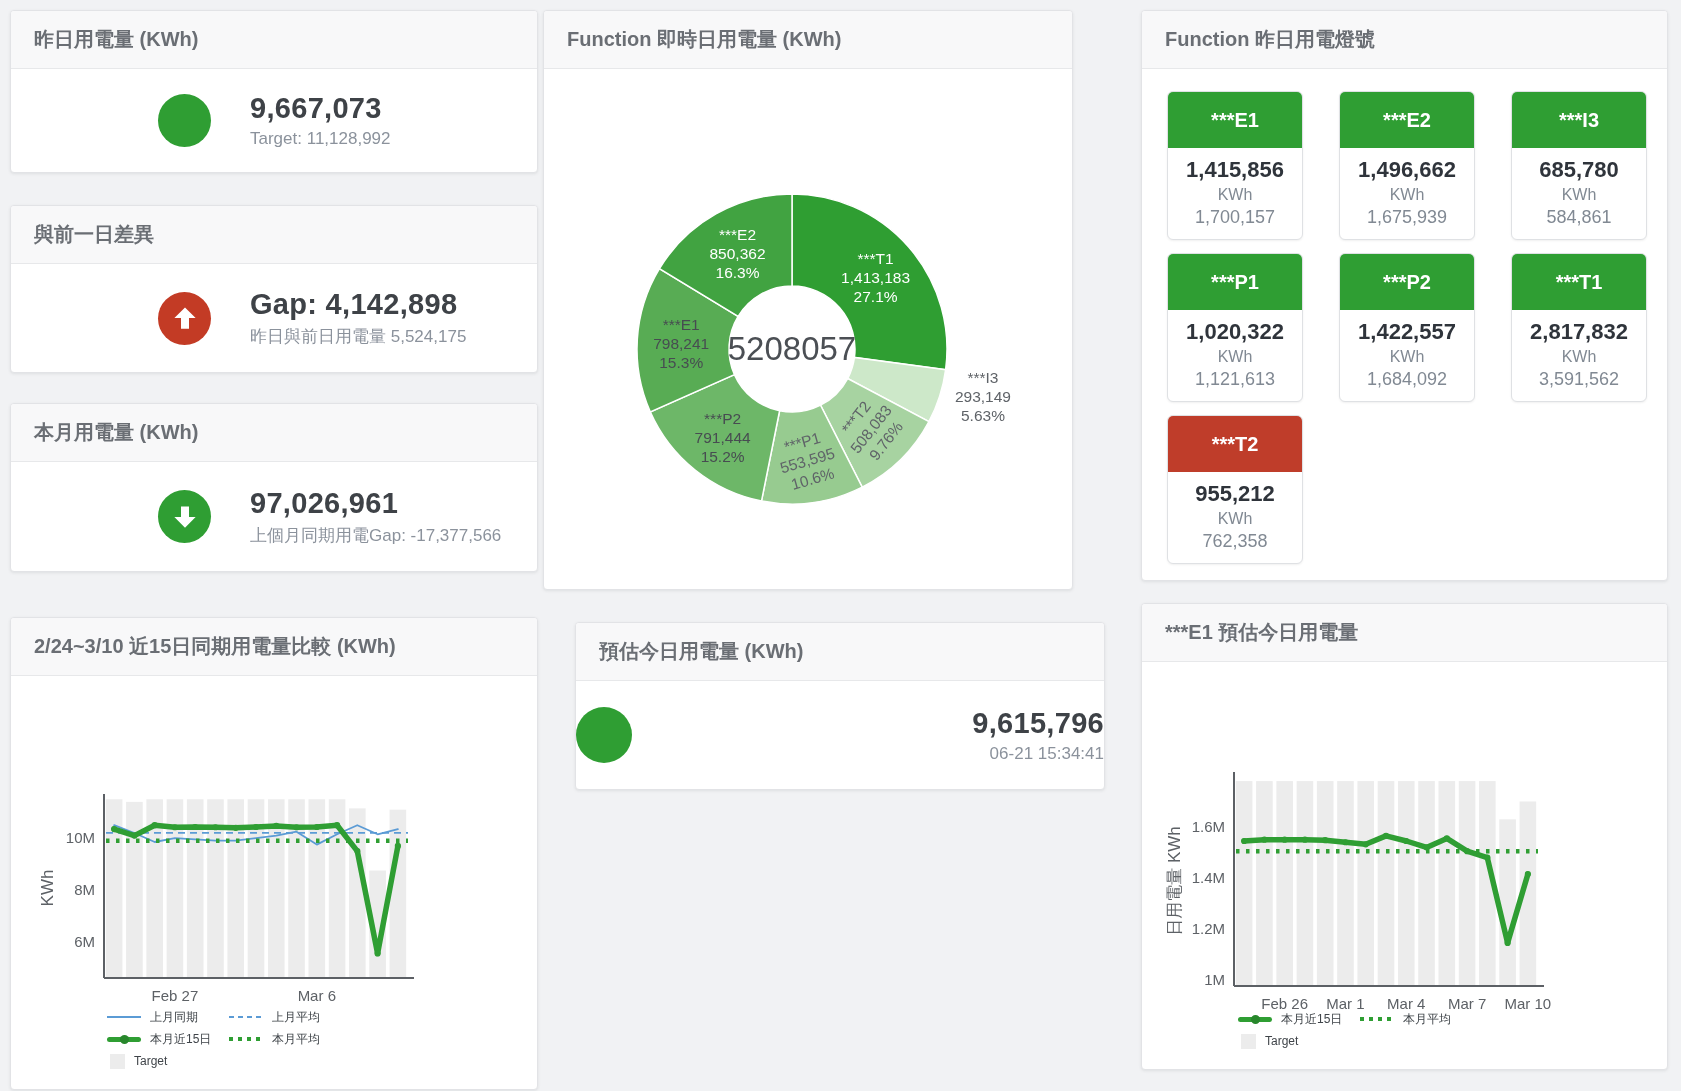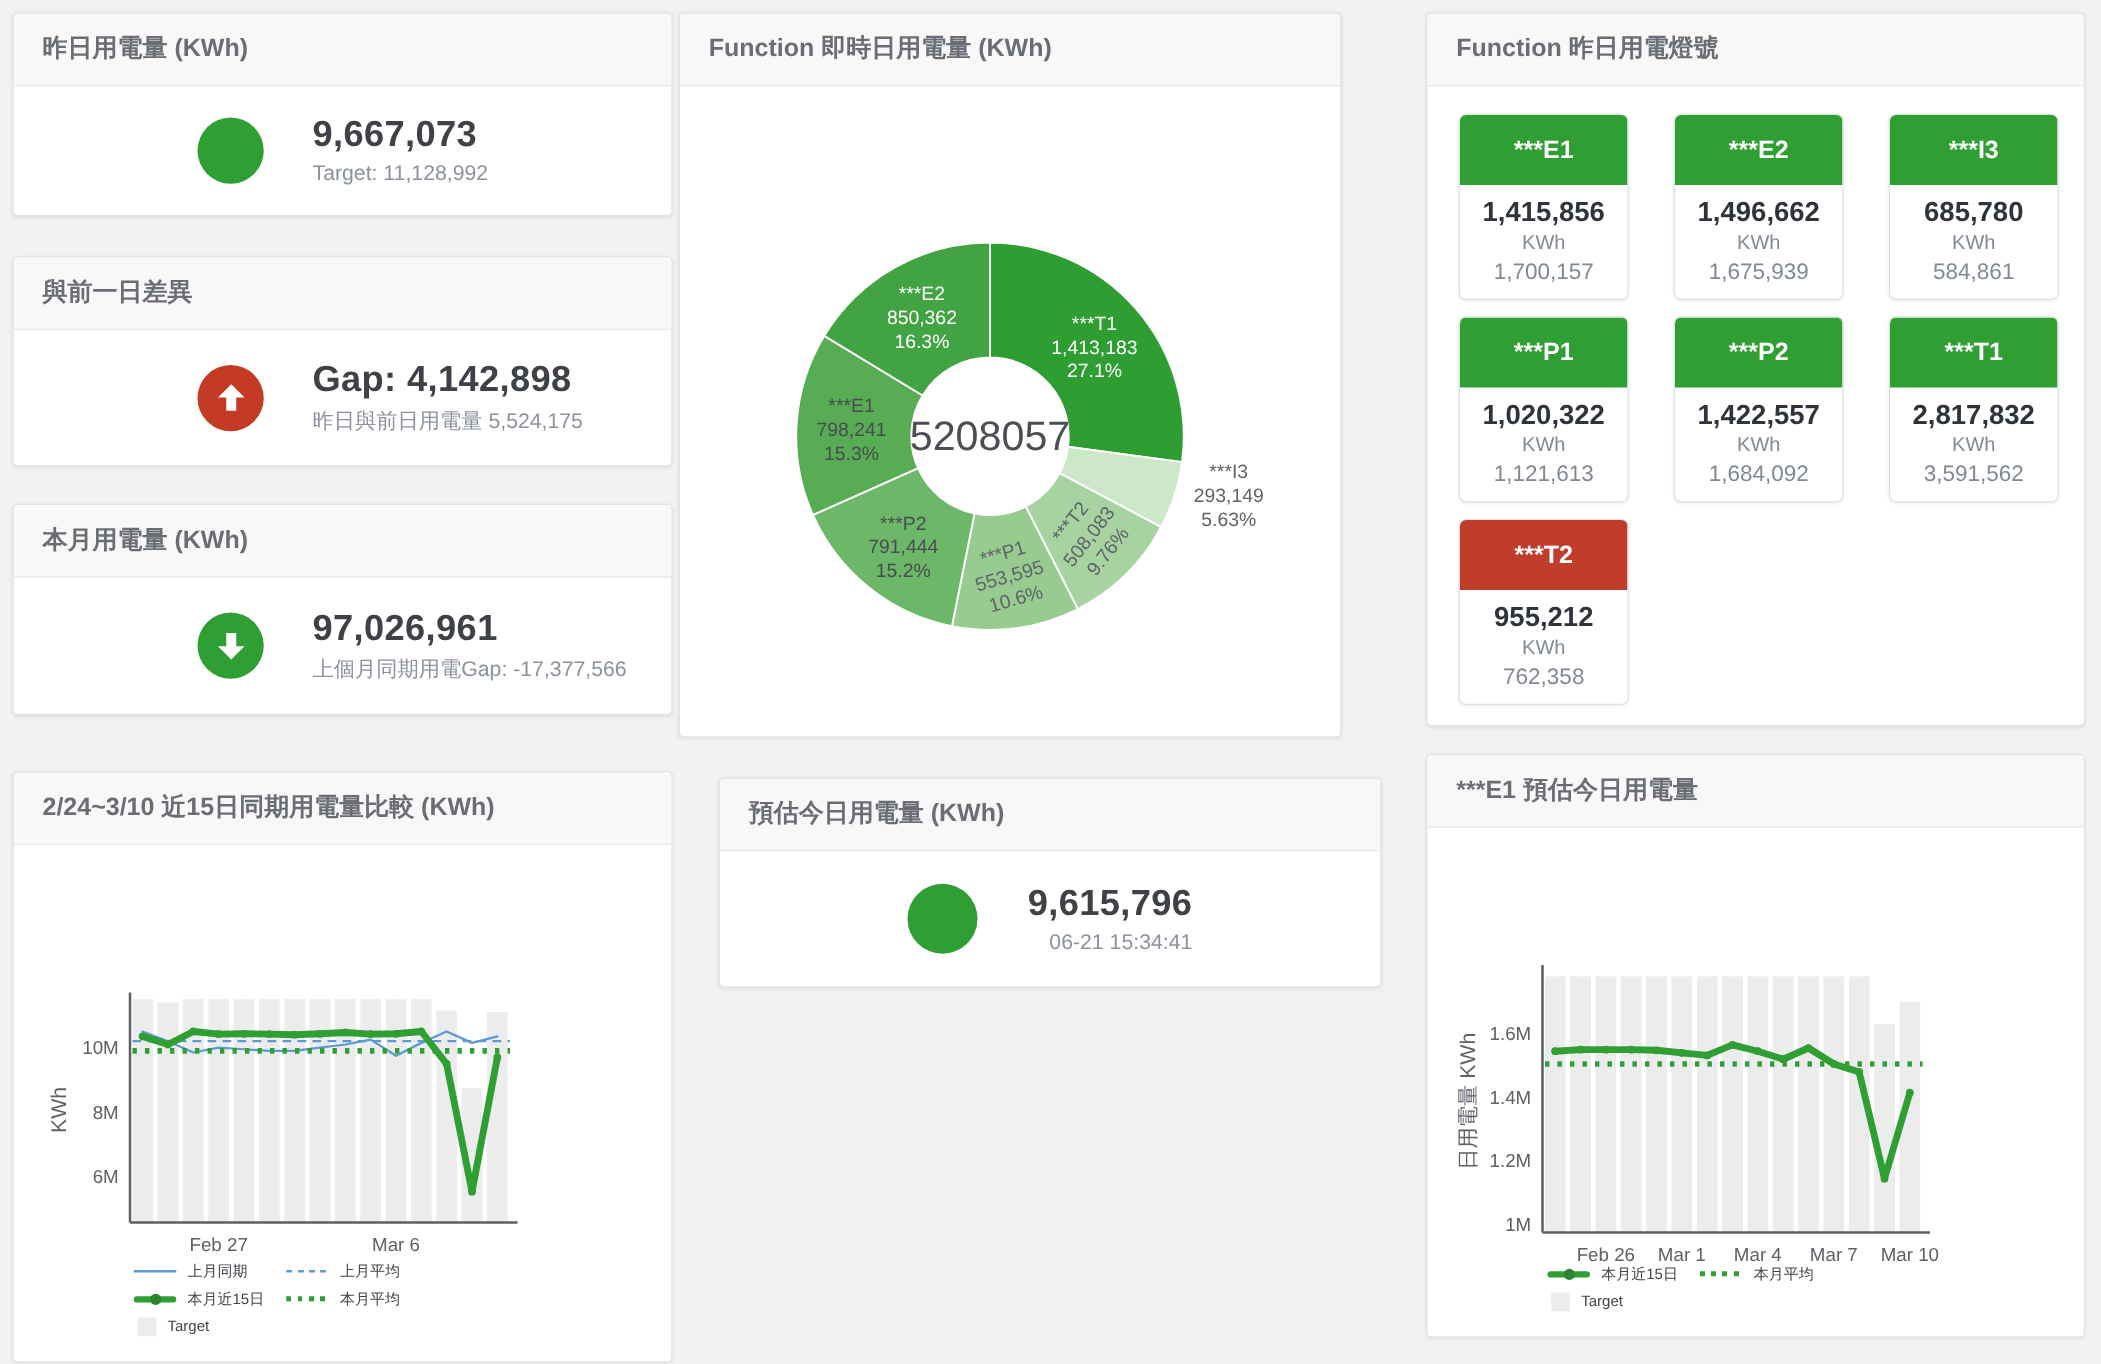--- a/index.html
+++ b/index.html
@@ -21,21 +21,21 @@
   
   .stat-body{display:flex;align-items:center;height:calc(100% - 58px);padding-left:147px;box-sizing:border-box;}
   .stat-circle{width:53px;height:53px;border-radius:50%;flex:0 0 auto;display:flex;align-items:center;justify-content:center;}
   .c-green{background:#2f9e33;}
   .c-red{background:#c33b25;}
   .stat-text{margin-left:39px;}
   .stat-value{font-size:29px;font-weight:bold;color:#3e4247;letter-spacing:.3px;}
   .stat-sub{font-size:17px;color:#8b929c;margin-top:4px;}
   .arrow-svg{width:30px;height:30px;display:block;}
   
-  .estimate-body{display:flex;align-items:center;justify-content:center;height:calc(100% - 58px);}
+  .estimate-body{display:flex;align-items:center;justify-content:space-between;height:calc(100% - 58px);}
   .estimate-body .stat-circle{width:56px;height:56px;}
   .estimate-text{margin-left:40px;text-align:right;}
   
   .tiles{padding:22px 0 0 25px;display:grid;grid-template-columns:repeat(3,136px);column-gap:36px;row-gap:13px;justify-content:start;}
   .tile{border:1px solid #dfe1e4;border-radius:6px;background:#fff;text-align:center;overflow:hidden;box-shadow:0 1px 2px rgba(60,64,67,.08);}
   .tile-head{height:56px;display:flex;align-items:center;justify-content:center;color:#fff;font-size:20px;font-weight:bold;}
   .tile--green .tile-head{background:#2f9e33;}
   .tile--red .tile-head{background:#bf3d2a;}
   .tile-value{font-size:22px;font-weight:bold;color:#2f343b;margin-top:9px;}
   .tile-unit{font-size:16px;color:#818993;margin-top:3px;}

